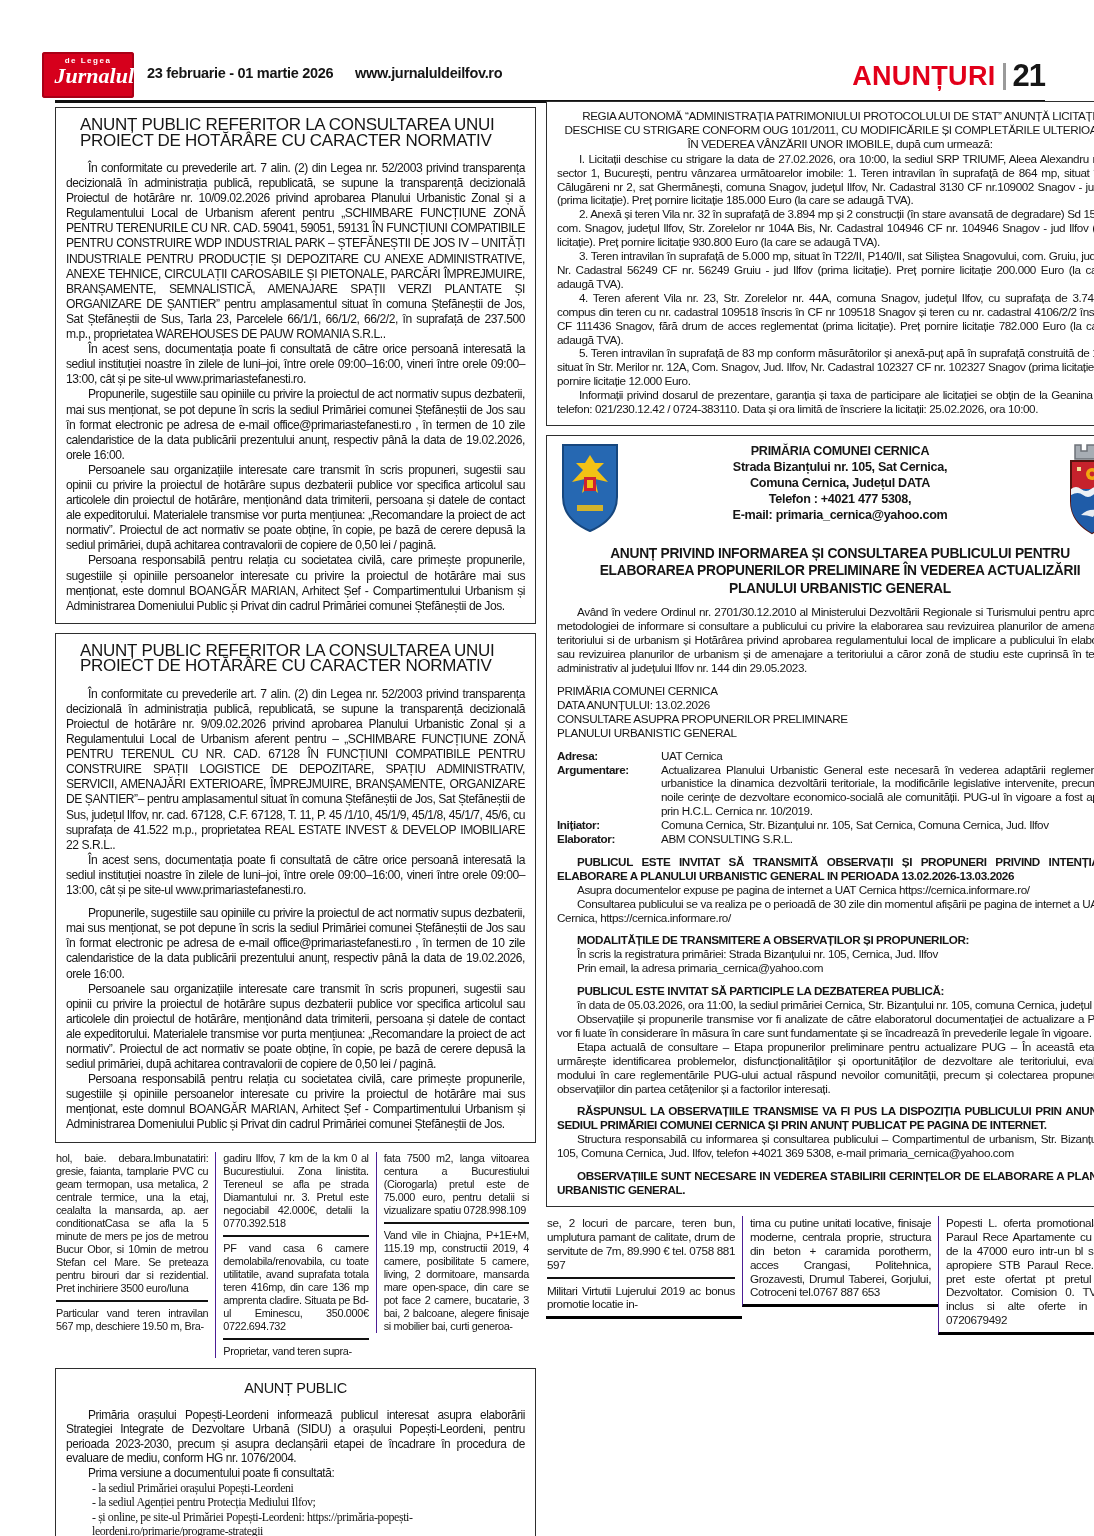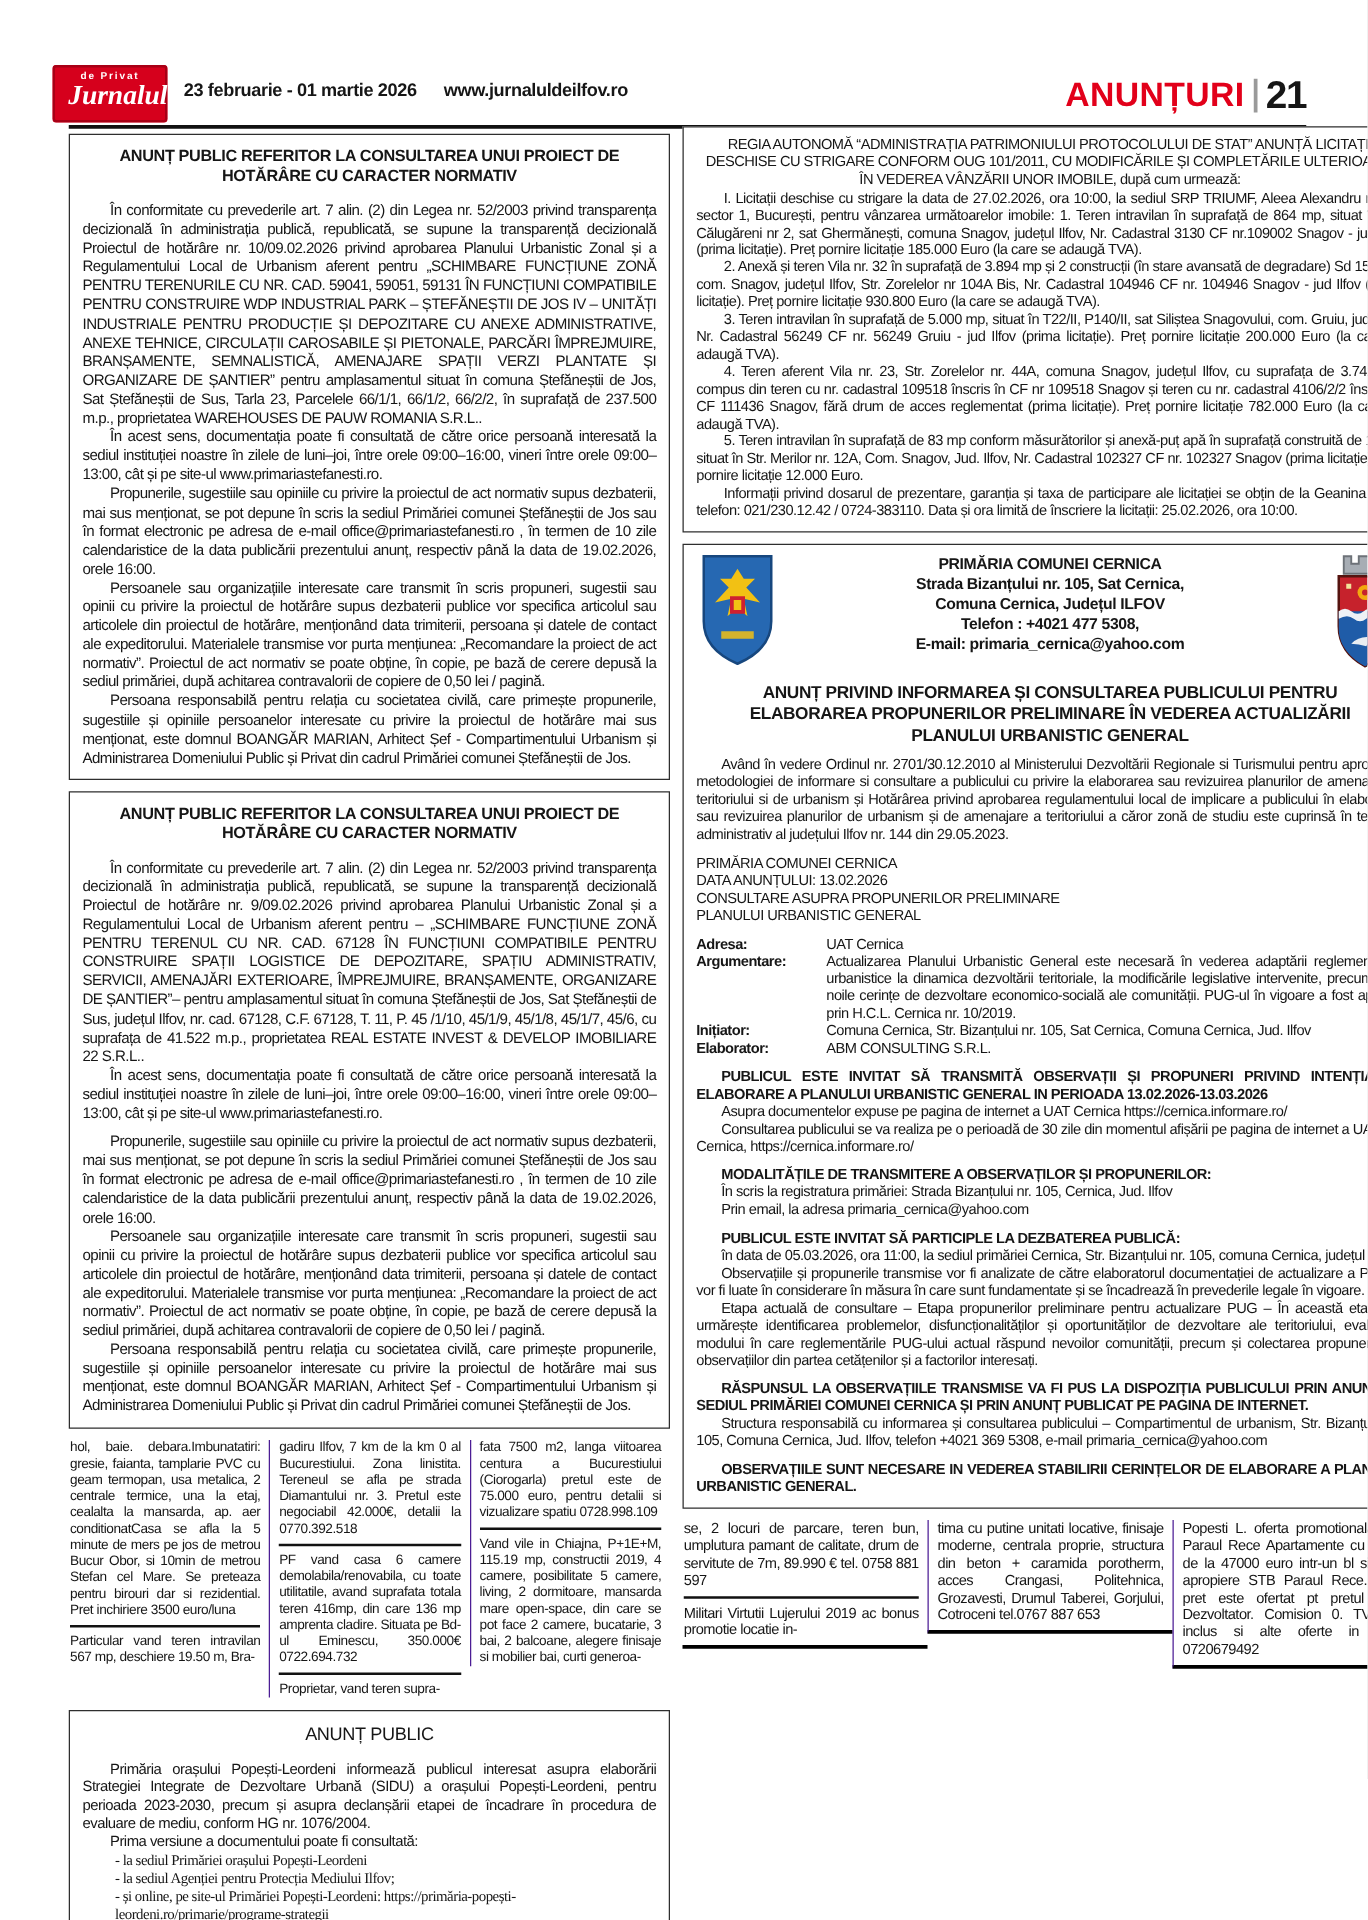--- a/index.html
+++ b/index.html
@@ -17,21 +17,21 @@
   .m-right{position:absolute;right:0;top:6px;display:flex;align-items:center;gap:7px;}
   .m-section{color:#e2001a;font-weight:bold;font-size:27px;letter-spacing:0.3px;}
   .m-bar{width:3px;height:27px;background:#9a9a9a;}
   .m-page{font-size:31px;font-weight:bold;letter-spacing:-1px;}
   .masthead-rule{position:absolute;left:55px;right:49px;top:100px;height:3px;background:#111;}
   
   .col-left{position:absolute;left:55px;top:107px;width:481px;}
   .col-right{position:absolute;left:546px;top:101px;width:588px;}
   
   .nbox{border:1.6px solid #2e2e2e;padding:7px 10px 9px;margin-bottom:9px;background:#fff;}
-  .box-title{font-weight:bold;text-align:center;font-size:13px;line-height:15.5px;
+  .box-title{font-weight:normal;font-size:17px;line-height:15.5px;
              letter-spacing:-0.3px;margin:2px 14px 13px;}
   .jtext p{margin:0;text-align:justify;text-indent:22px;font-size:12.1px;line-height:15.1px;
            letter-spacing:-0.45px;}
   .jtext p.sp{margin-top:8px;}
   
   .rt .jtext p, .rt p{font-size:11.7px;line-height:13.9px;letter-spacing:-0.4px;}
   .rapps-head{margin:0 6px 1px;text-align:center;font-size:11.9px;line-height:14.2px;letter-spacing:-0.4px;}
   
   .cer-header{position:relative;min-height:96px;margin-bottom:4px;}
   .coa{position:absolute;top:0;}
@@ -63,21 +63,21 @@
   .ap p.dash{text-indent:0;padding-left:26px;text-align:left;font-family:Liberation Serif, serif;}
   svg{display:block;}
 </style>
 </head>
 <body>
 
 <div class="page">
 
   <div class="masthead">
     <div class="logo">
-      <div class="logo-sub">de Privat</div>
+      <div class="logo-sub">de Legea</div>
       <div class="logo-main">Jurnalul</div>
     </div>
     <div class="m-date">23 februarie - 01 martie 2026</div>
     <div class="m-site">www.jurnaluldeilfov.ro</div>
     <div class="m-right">
       <span class="m-section">ANUNȚURI</span>
       <span class="m-bar"></span>
       <span class="m-page">21</span>
     </div>
   </div>
@@ -168,21 +168,21 @@
             <path d="M8 46 q5 -4 10 0 t10 0 t10 0 t12 0 v6 q-5 4 -10 0 t-10 0 t-10 0 t-12 0 z" fill="#eef2f6"></path>
             <circle cx="29" cy="31" r="6" fill="#f2a90f"></circle>
             <circle cx="29" cy="31" r="2.4" fill="#c6222c"></circle>
             <path d="M14 24 h4 v4 h-4 z M40 24 h4 v4 h-4 z" fill="#f2e29a"></path>
             <path d="M18 72 q8 -8 20 -4 q-6 2 -8 6 q-6 -2 -12 -2 z" fill="#e9edf2"></path>
           </svg>
         </div>
         <div class="cer-head-text">
           <div>PRIMĂRIA COMUNEI CERNICA</div>
           <div>Strada Bizanțului nr. 105, Sat Cernica,</div>
-          <div>Comuna Cernica, Județul ILFOV</div>
+          <div>Comuna Cernica, Județul DATA</div>
           <div>Telefon : +4021 477 5308,</div>
           <div>E-mail: primaria_cernica@yahoo.com</div>
         </div>
       </div>
 
       <div class="cer-title">ANUNȚ PRIVIND INFORMAREA ȘI CONSULTAREA PUBLICULUI PENTRU ELABORAREA PROPUNERILOR PRELIMINARE ÎN VEDEREA ACTUALIZĂRII PLANULUI URBANISTIC GENERAL</div>
 
       <p>Având în vedere Ordinul nr. 2701/30.12.2010 al Ministerului Dezvoltării Regionale si Turismului pentru aprobarea metodologiei de informare si consultare a publicului cu privire la elaborarea sau revizuirea planurilor de amenajare a teritoriului si de urbanism și Hotărârea privind aprobarea regulamentului local de implicare a publicului în elaborarea sau revizuirea planurilor de urbanism și de amenajare a teritoriului a căror zonă de studiu este cuprinsă în teritoriul administrativ al județului Ilfov nr. 144 din 29.05.2023.</p>
       <div class="gap"></div>
       <p class="noind">PRIMĂRIA COMUNEI CERNICA</p>

